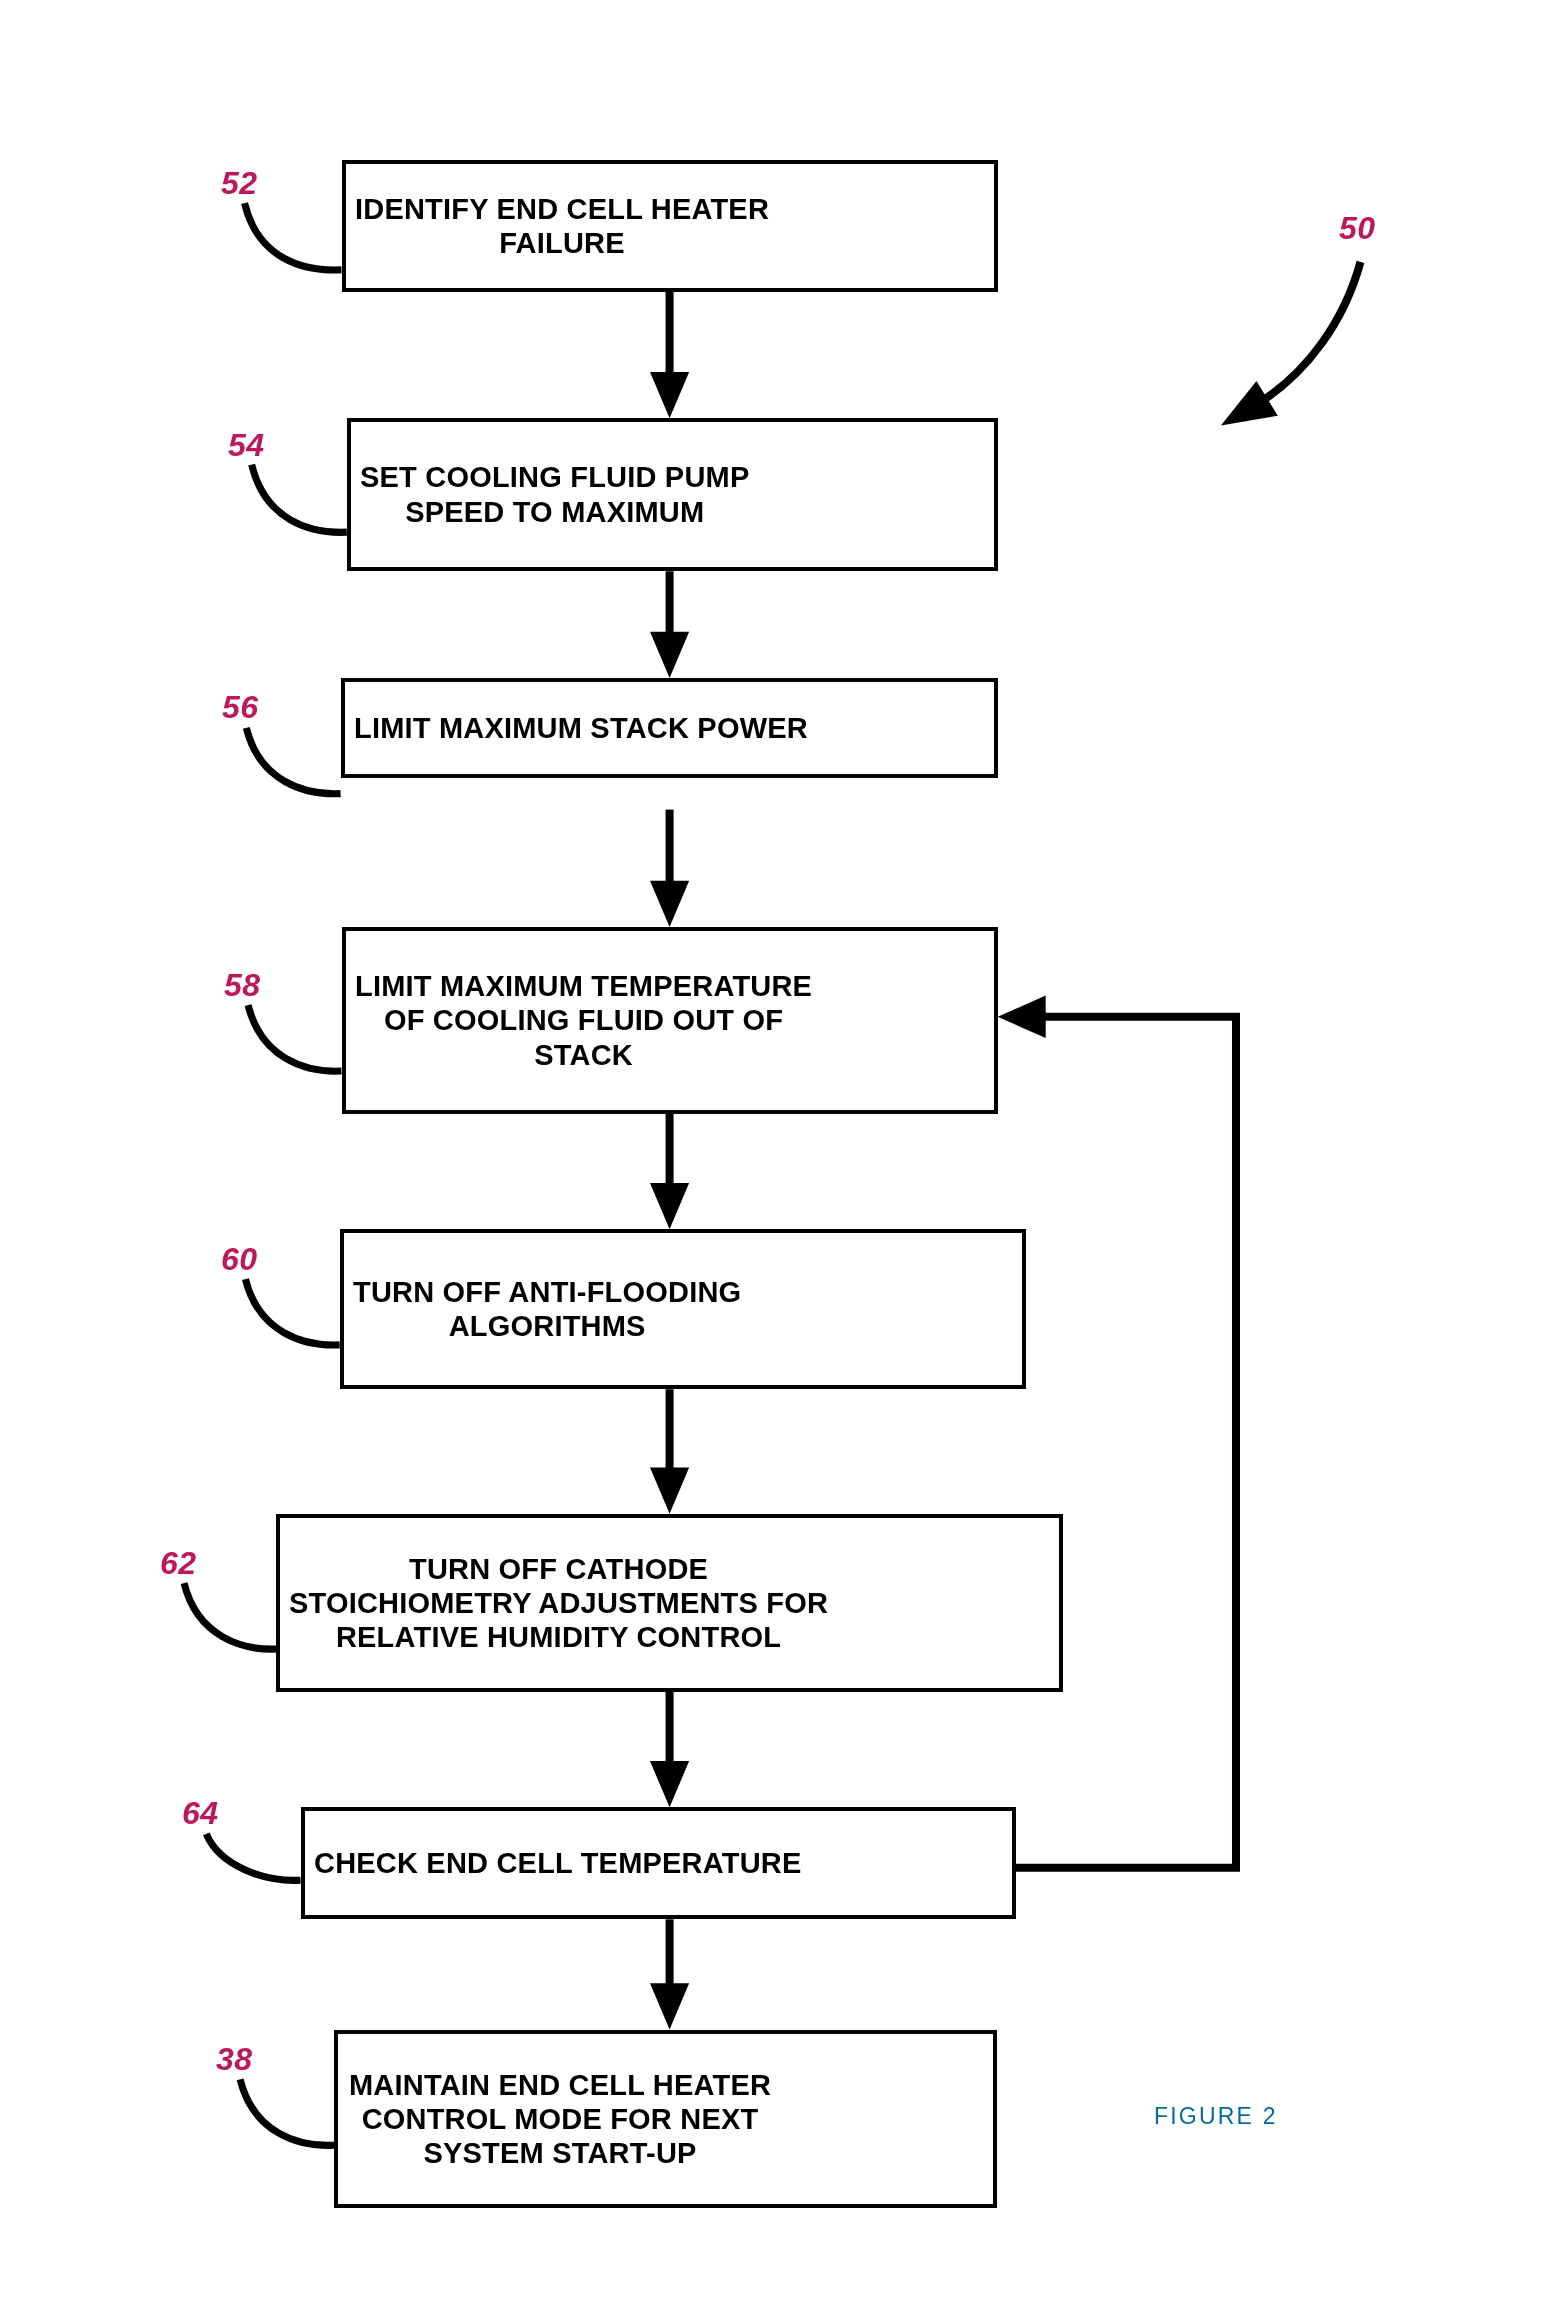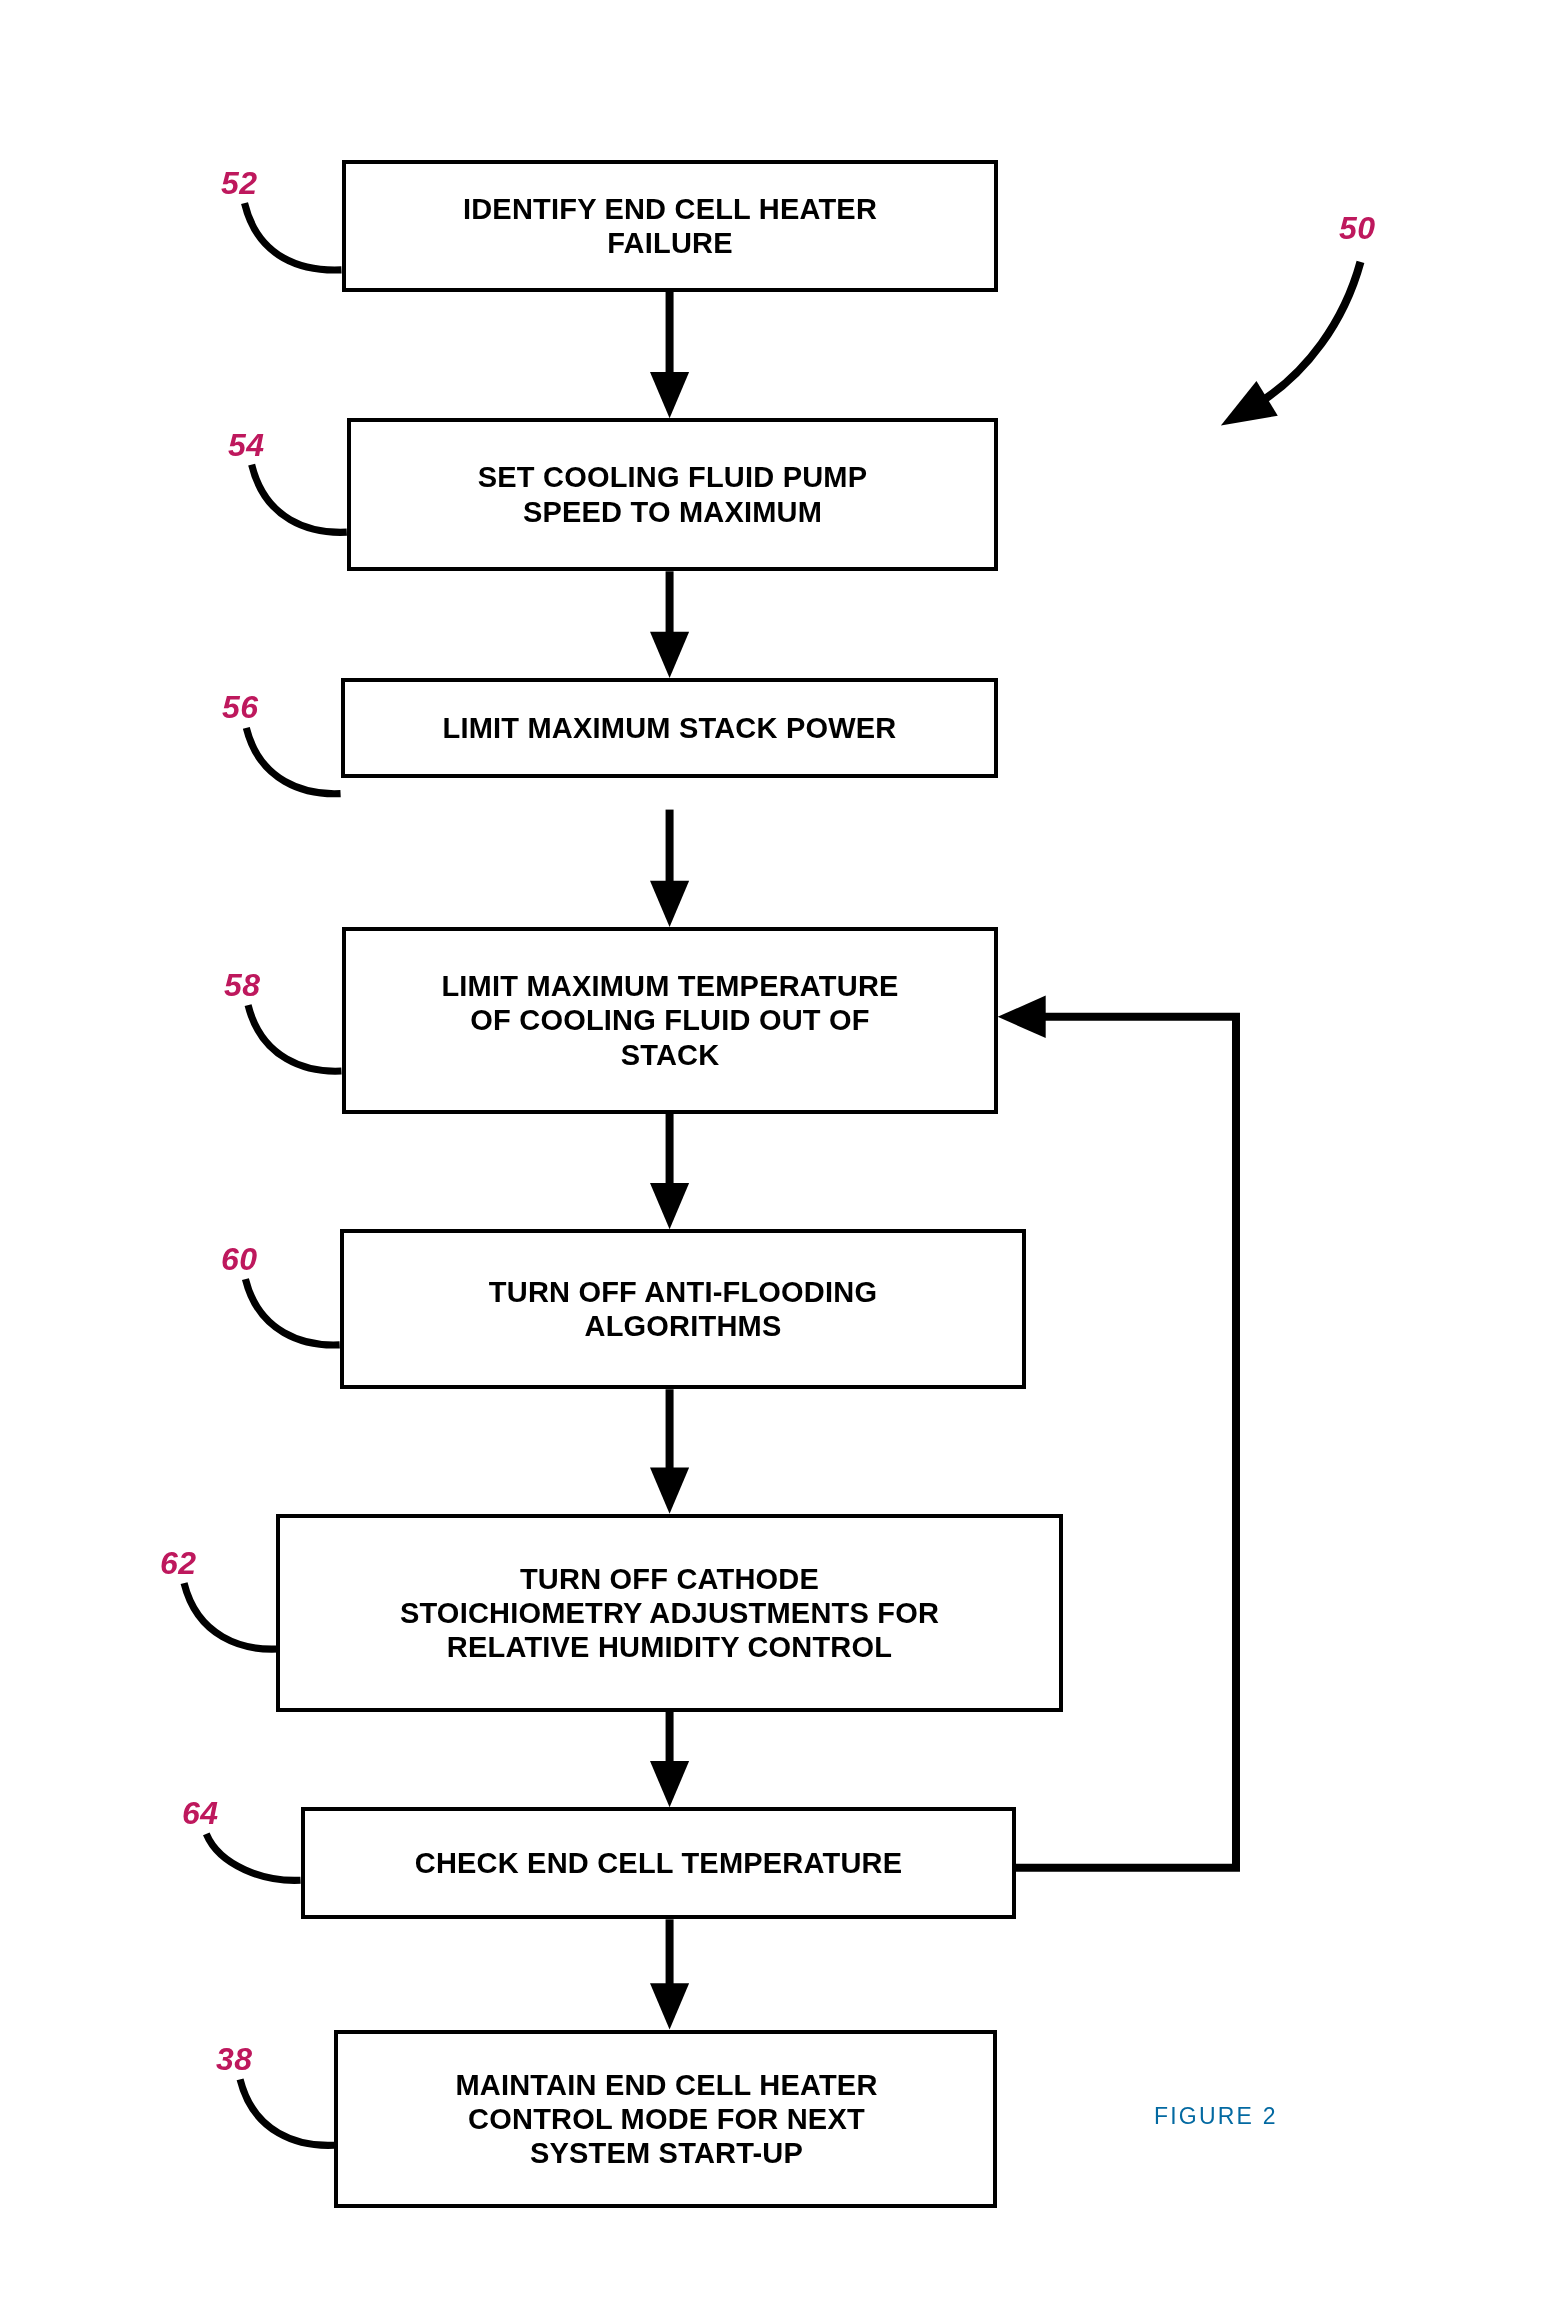--- a/index.html
+++ b/index.html
@@ -17,21 +17,20 @@
     overflow: hidden;
   }
   
   .box {
     position: absolute;
     box-sizing: border-box;
     border: 4.4px solid #000000;
     background: #ffffff;
     display: flex;
     align-items: center;
-    justify-content: center;
     text-align: center;
     color: #000000;
     font-weight: bold;
     font-size: 29px;
     line-height: 1.18;
     letter-spacing: 0.2px;
     padding: 3.6px 9px;
   }
   .box .txt {
     display: block;
@@ -159,21 +158,21 @@
     <span class="txt">LIMIT MAXIMUM TEMPERATURE
 OF COOLING FLUID OUT OF
 STACK</span>
   </div>
 
   <div class="box" style="left:340px; top:1229px; width:686px; height:160px;">
     <span class="txt">TURN OFF ANTI-FLOODING
 ALGORITHMS</span>
   </div>
 
-  <div class="box" style="left:276px; top:1514px; width:787px; height:198px;">
+  <div class="box" style="left:276px; top:1514px; width:787px; height:178px;">
     <span class="txt">TURN OFF CATHODE
 STOICHIOMETRY ADJUSTMENTS FOR
 RELATIVE HUMIDITY CONTROL</span>
   </div>
 
   <div class="box" style="left:301px; top:1807px; width:715px; height:112px;">
     <span class="txt">CHECK END CELL TEMPERATURE</span>
   </div>
 
   <div class="box" style="left:334px; top:2030px; width:663px; height:178px;padding-left:11px;">

